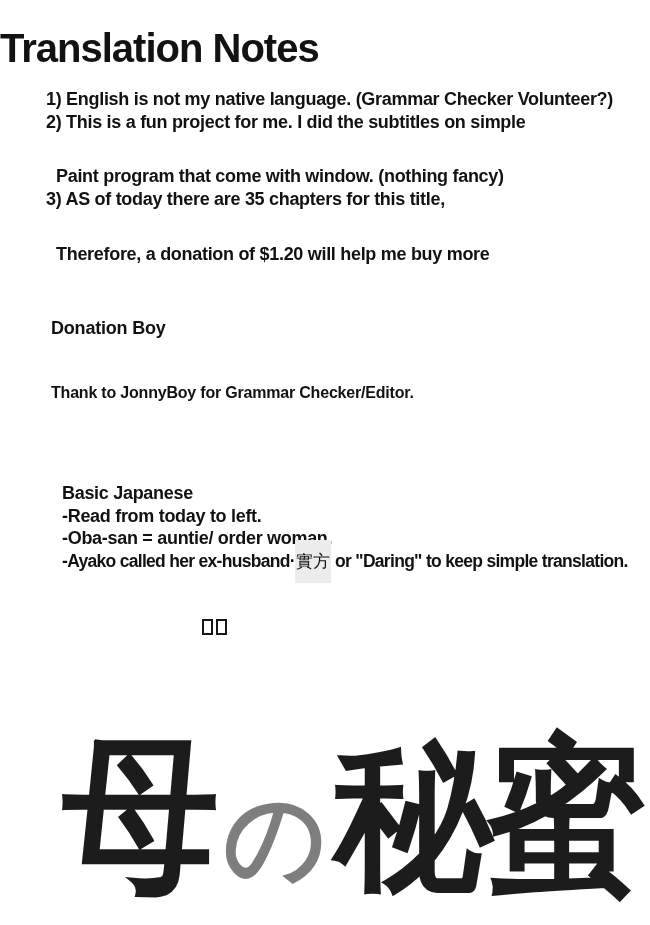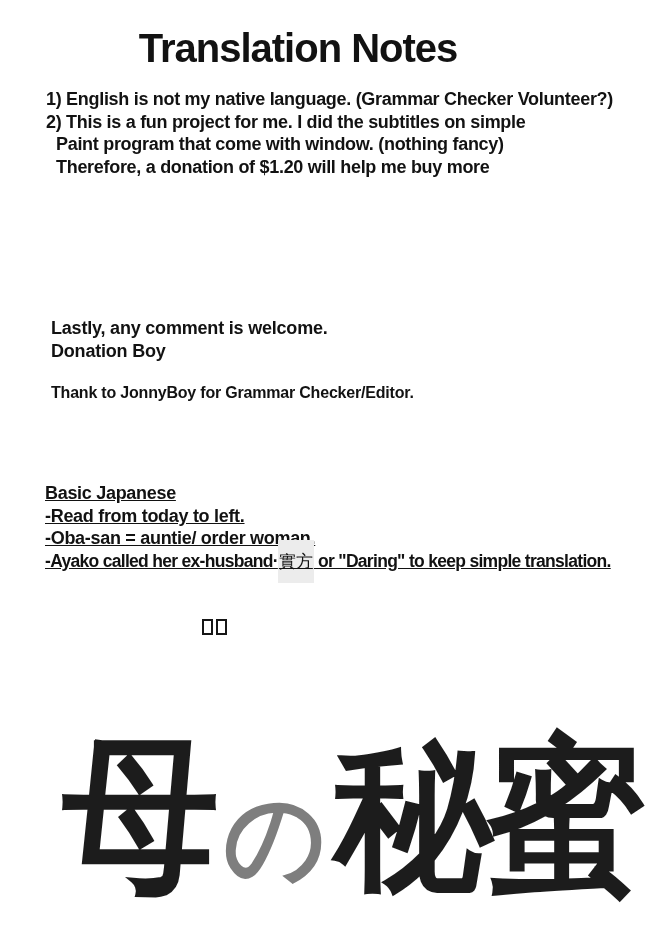--- a/index.html
+++ b/index.html
@@ -7,50 +7,49 @@
     position:relative;
     width:650px;height:925px;
     background:#ffffff;
     color:#121212;
     font-family:"Liberation Sans","DejaVu Sans",sans-serif;
     font-weight:bold;
     overflow:hidden;
   }
   .page-title{
     position:absolute;top:26px;left:0;width:596px;
-    text-align:center;
+    text-align:left;
     font-size:40px;
     letter-spacing:-1px;
     white-space:nowrap;
   }
   .notes-block{
     position:absolute;top:88px;left:46px;
     font-size:18px;line-height:22.7px;
     letter-spacing:-0.3px;
     white-space:nowrap;
   }
-  .notes-block .indent{padding-left:10px;}
+  .notes-block .indent{padding-left:10px;margin-top:32px;}
   .donation-line{
     position:absolute;top:271px;left:48px;
     font-size:18px;letter-spacing:-0.3px;white-space:nowrap;
   }
   .closing-block{
     position:absolute;top:317px;left:51px;
     font-size:18px;line-height:22.7px;white-space:nowrap;letter-spacing:-0.2px;
   }
   .thanks-line{
     position:absolute;top:384px;left:51px;
     font-size:16px;letter-spacing:-0.2px;white-space:nowrap;
   }
   .basic-block{
-    position:absolute;top:482px;left:45px;
+    position:absolute;top:482px;left:62px;
     font-size:18px;line-height:22.6px;
     letter-spacing:-0.3px;
     white-space:nowrap;
-    text-decoration:underline;
   }
   .ayako-line{
     font-size:17.5px;
     letter-spacing:-0.7px;
   }
   .cjk-inline{
     font-weight:400;
     font-size:17px;
     letter-spacing:0;
     background:#ececec;
@@ -85,26 +84,26 @@
 <body>
 
 <div class="page">
 
   <div class="page-title">Translation Notes</div>
 
   <div class="notes-block">
     <div>1) English is not my native language. (Grammar Checker Volunteer?)</div>
     <div>2) This is a fun project for me. I did the subtitles on simple</div>
     <div class="indent">Paint program that come with window. (nothing fancy)</div>
+    <div>3) AS of today there are 35 chapters for this title,</div>
     <div class="indent">Therefore, a donation of $1.20 will help me buy more</div>
   </div>
 
 
   <div class="closing-block">
-    <div>Lastly, any comment is welcome.</div>
     <div>Donation Boy</div>
   </div>
 
   <div class="thanks-line">Thank to JonnyBoy for Grammar Checker/Editor.</div>
 
   <div class="basic-block">
     <div>Basic Japanese</div>
     <div>-Read from today to left.</div>
     <div>-Oba-san = auntie/ order woman.</div>
     <div class="ayako-line"><span>-Ayako called her ex-husband·</span><span class="cjk-inline">實方</span><span> or "Daring" to keep simple translation.</span></div>

